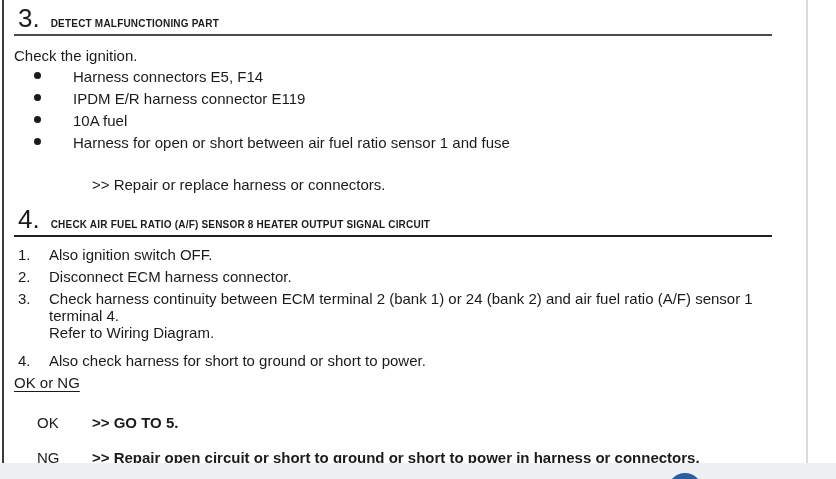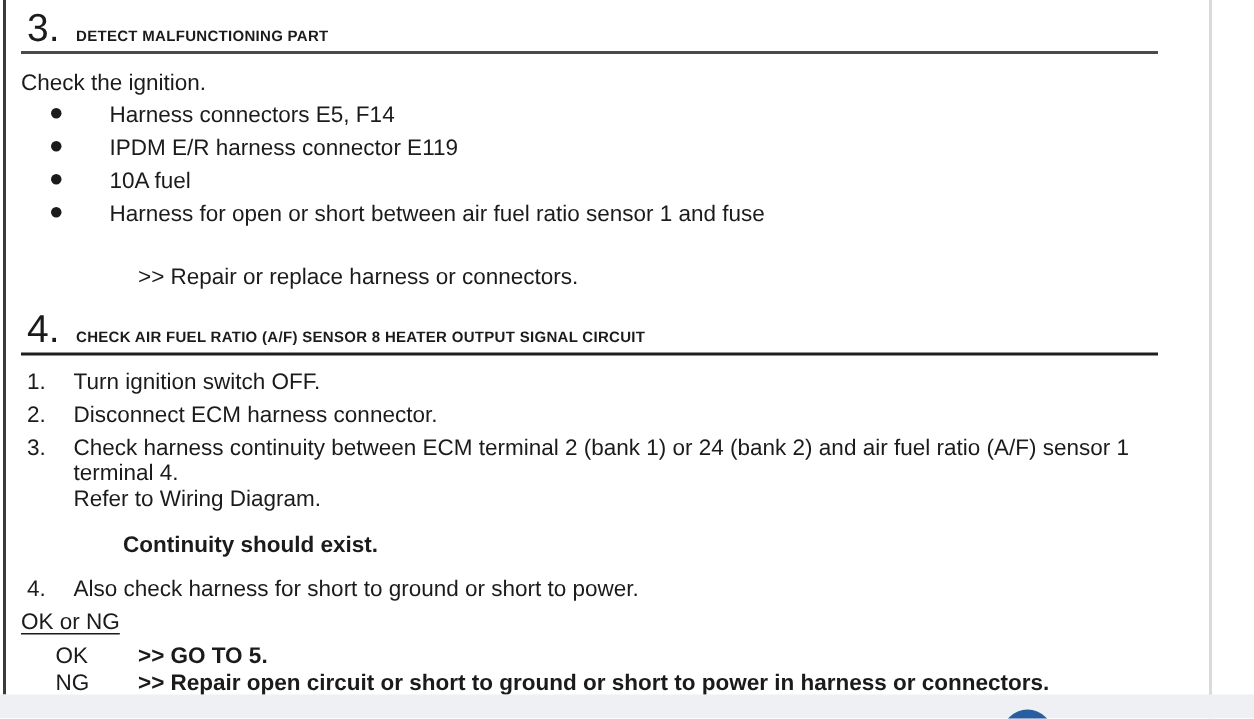--- a/index.html
+++ b/index.html
@@ -102,21 +102,21 @@
   .decision {
     margin-top: 5px; line-height: 17px;
     text-decoration: underline; text-underline-offset: 3px;
   }
 
   .outcomes { margin-top: 6px; }
   .outcome-row {
     display: flex; align-items: baseline;
     line-height: 18px; margin-left: 23px;
   }
-  .outcome-label { flex: 0 0 55px; }
+  .outcome-label { flex: 0 0 55px; margin-top: 17px; }
   .outcome-action { flex: 1; font-weight: bold; }
 </style>
 </head>
 <body>
 
 <div class="page">
 
   <div class="left-border"></div>
 
   <div class="content">
@@ -152,36 +152,35 @@
 
     <div class="heading second">
       <span class="num">4.</span>
       <span class="title">CHECK AIR FUEL RATIO (A/F) SENSOR 8 HEATER OUTPUT SIGNAL CIRCUIT</span>
     </div>
     <hr class="rule2">
 
     <div class="steps">
       <div class="step-row">
         <span class="step-num">1.</span>
-        <span class="step-text">Turn ignition switch OFF.</span>
+        <span class="step-text">Also ignition switch OFF.</span>
       </div>
       <div class="step-row">
         <span class="step-num">2.</span>
         <span class="step-text">Disconnect ECM harness connector.</span>
       </div>
       <div class="step-row">
         <span class="step-num">3.</span>
         <span class="step-text">
           <span class="step-line">Check harness continuity between ECM terminal 2 (bank 1) or 24 (bank 2) and air fuel ratio (A/F) sensor 1 terminal 4.</span>
           <span class="step-note">Refer to Wiring Diagram.</span>
         </span>
       </div>
     </div>
 
-    <div class="emphasis">Continuity should exist.</div>
 
     <div class="step-last">
       <span class="step-num">4.</span>
       <span class="step-text">Also check harness for short to ground or short to power.</span>
     </div>
 
     <div class="decision">OK or NG</div>
 
     <div class="outcomes">
       <div class="outcome-row">

